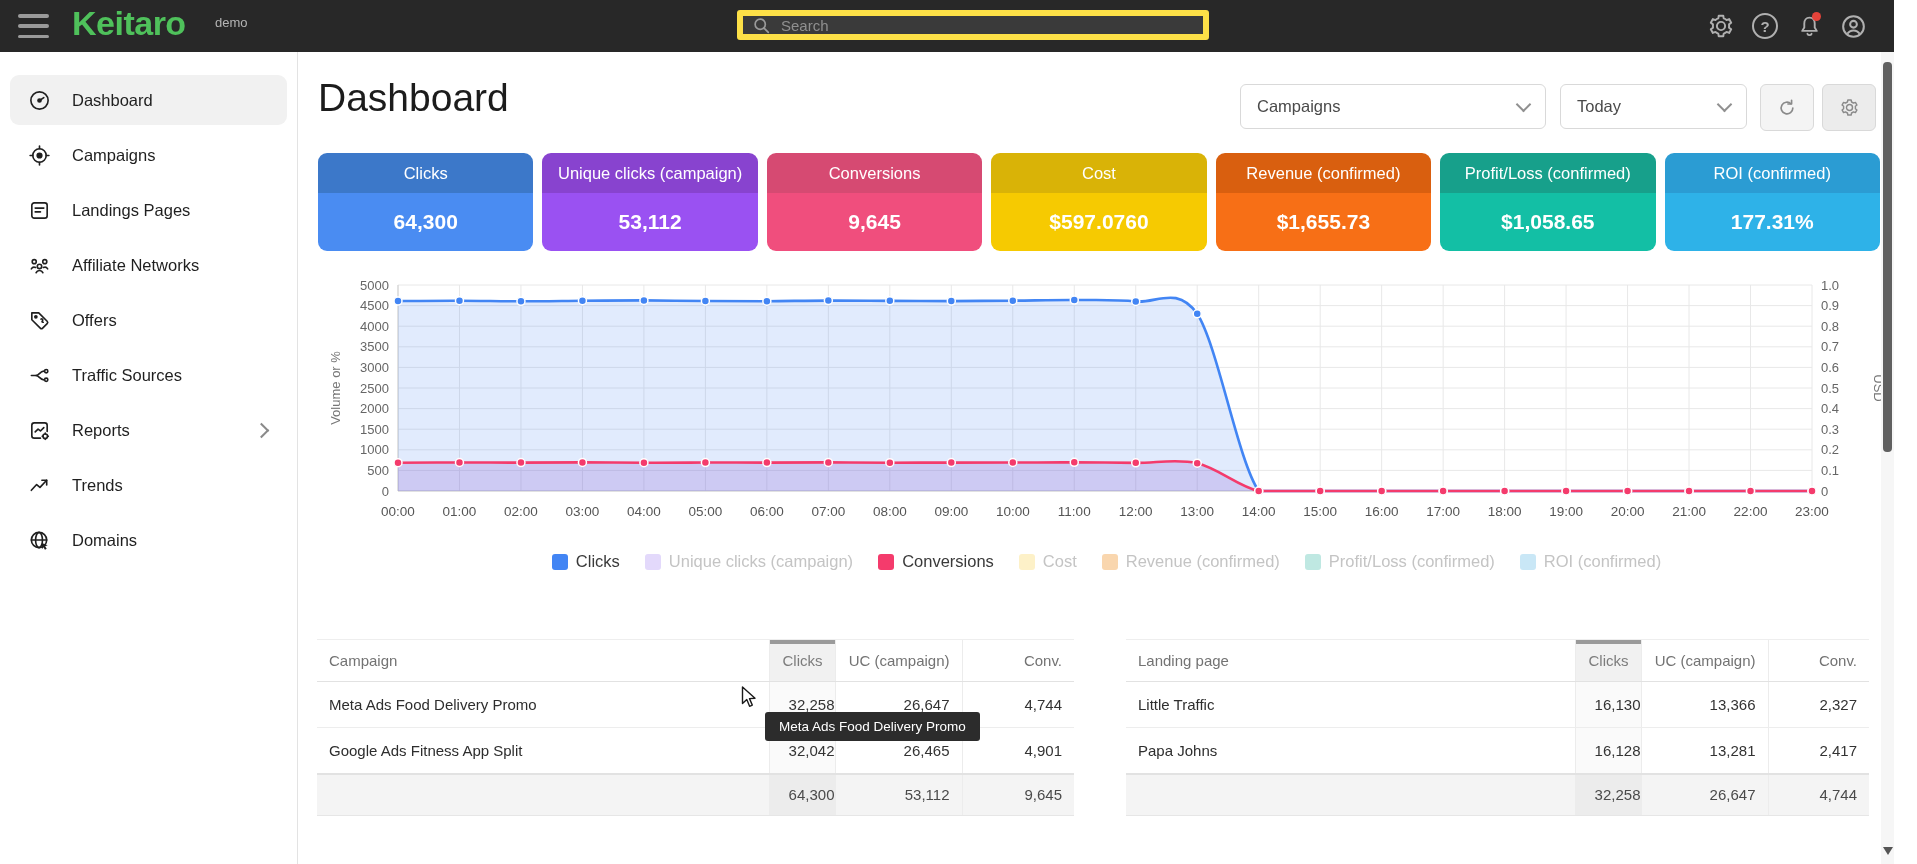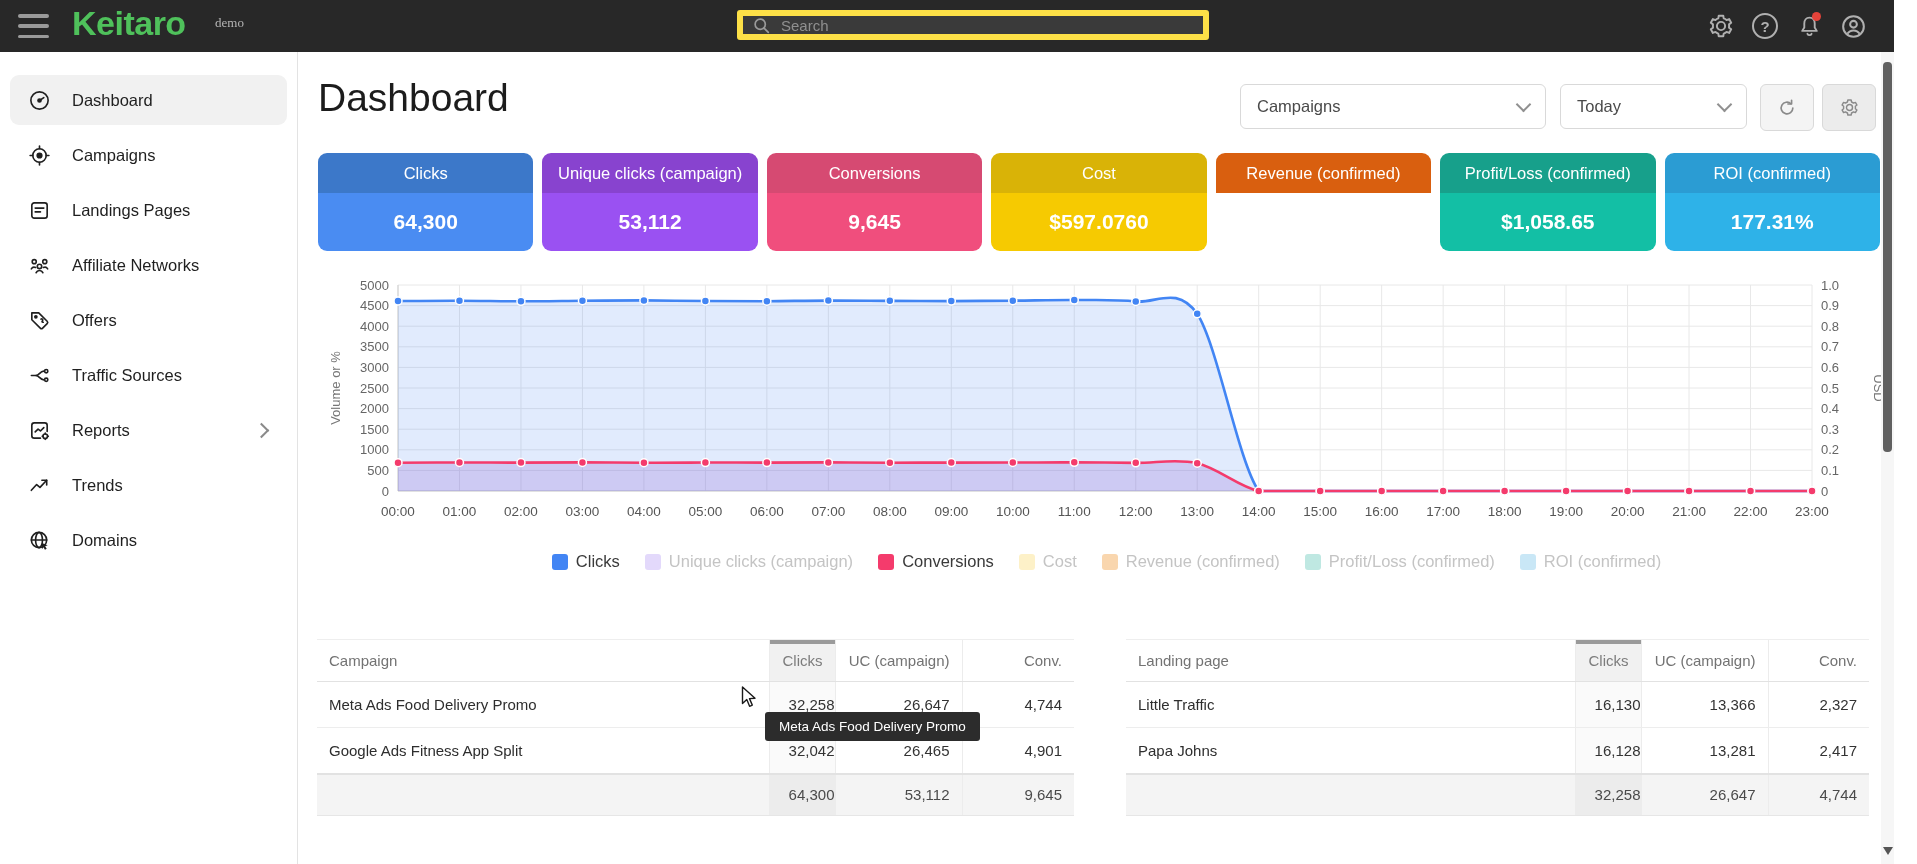--- a/index.html
+++ b/index.html
@@ -3,21 +3,21 @@
 <meta charset="utf-8">
 <style>
   html,body{margin:0;padding:0;background:#fff;}
   .app{position:relative;width:1894px;height:864px;overflow:hidden;background:#fff;
        font-family:"Liberation Sans",sans-serif;-webkit-font-smoothing:antialiased;}
   
   .topbar{position:absolute;left:0;top:0;width:100%;height:52px;background:#282828;}
   .hamburger{position:absolute;left:18px;top:14px;width:31px;height:24px;display:flex;flex-direction:column;justify-content:space-between;cursor:pointer;}
   .hamburger span{display:block;height:3.5px;background:#9a9a9a;border-radius:2px;}
   .logo{position:absolute;left:72px;top:4px;font-size:34px;font-weight:bold;letter-spacing:-0.5px;}
-  .logo-badge{position:absolute;left:215px;top:15px;font-size:13px;color:#b5b5b5;font-family:Liberation Serif, serif;}
+  .logo-badge{position:absolute;left:215px;top:15px;font-size:13px;color:#b5b5b5;}
   .searchbox{position:absolute;left:737px;top:10px;width:472px;height:30px;background:#3a3a3a;border:6px solid #fde047;border-radius:3px;display:flex;align-items:center;padding:0 10px;gap:9px;box-sizing:border-box;}
   .searchbox svg{flex:0 0 auto;}
   .searchbox input{flex:1;background:transparent;border:none;outline:none;color:#ddd;font-size:15px;font-family:inherit;}
   .searchbox input::placeholder{color:#8f8f8f;}
   .top-icons{position:absolute;right:26px;top:11px;display:flex;gap:14px;align-items:center;}
   .tico{width:30px;height:30px;display:flex;align-items:center;justify-content:center;position:relative;cursor:pointer;}
   .help-circle{width:22px;height:22px;border:2px solid #b0b0b0;border-radius:50%;color:#b0b0b0;font-size:15px;font-weight:bold;display:flex;align-items:center;justify-content:center;}
   .notif-dot{position:absolute;top:1px;right:3px;width:9px;height:9px;border-radius:50%;}
   
   .sidebar{position:absolute;left:0;top:52px;width:298px;bottom:0;background:#fff;border-right:1px solid #e3e3e3;box-sizing:border-box;padding-top:20px;}
@@ -258,20 +258,21 @@
       <div class="card">
         <div class="card-label" style="background: rgb(214, 74, 114);">Conversions</div>
         <div class="card-value" style="background: rgb(240, 78, 125);">9,645</div>
       </div>
       <div class="card">
         <div class="card-label" style="background: rgb(217, 179, 7);">Cost</div>
         <div class="card-value" style="background: rgb(246, 202, 1);">$597.0760</div>
       </div>
       <div class="card">
         <div class="card-label" style="background: rgb(217, 95, 15);">Revenue (confirmed)</div>
+        <div class="card-value" style="background: rgb(247, 111, 22);">$1,655.73</div>
       </div>
       <div class="card">
         <div class="card-label" style="background: rgb(23, 160, 139);">Profit/Loss (confirmed)</div>
         <div class="card-value" style="background: rgb(19, 191, 165);">$1,058.65</div>
       </div>
       <div class="card">
         <div class="card-label" style="background: rgb(43, 156, 211);">ROI (confirmed)</div>
         <div class="card-value" style="background: rgb(46, 178, 232);">177.31%</div>
       </div>
     </div>

